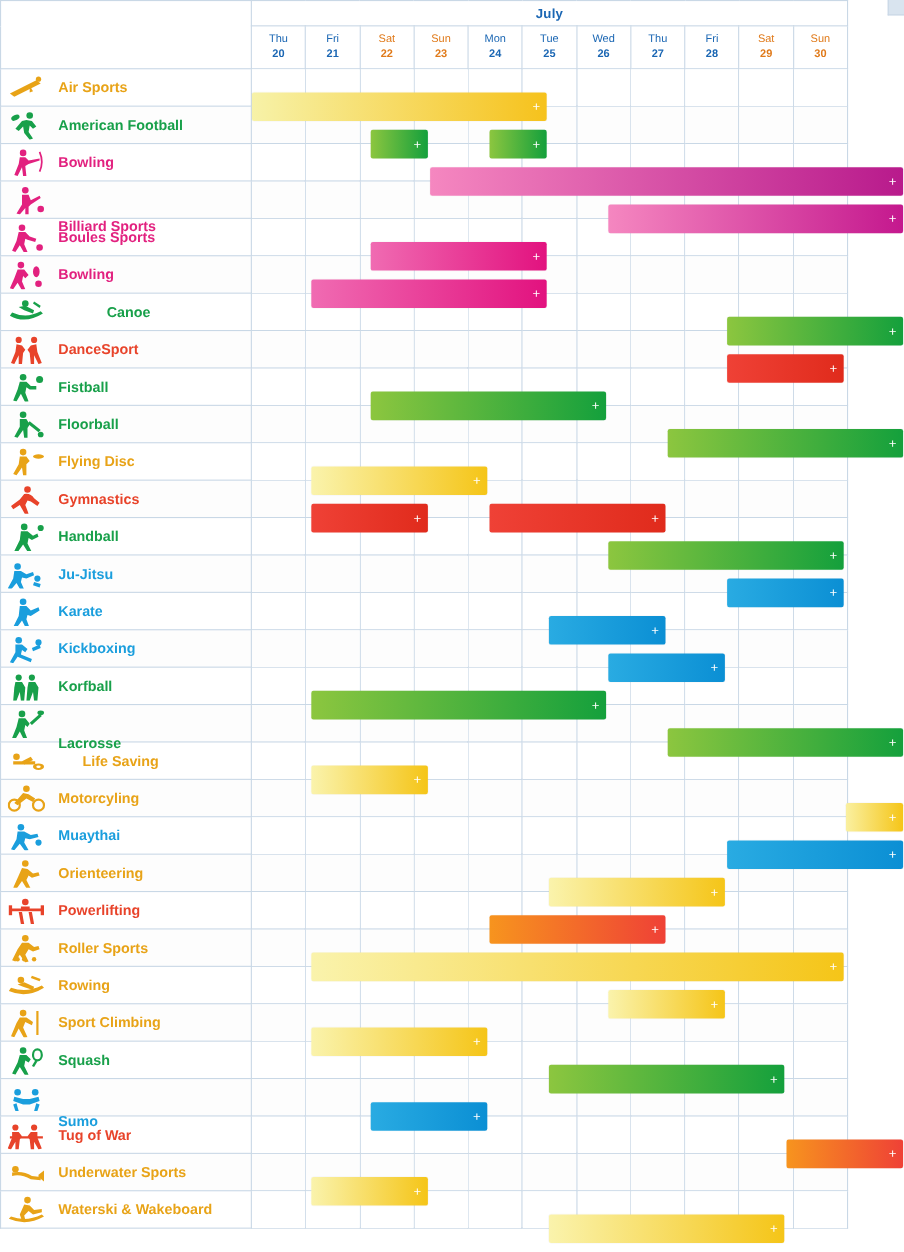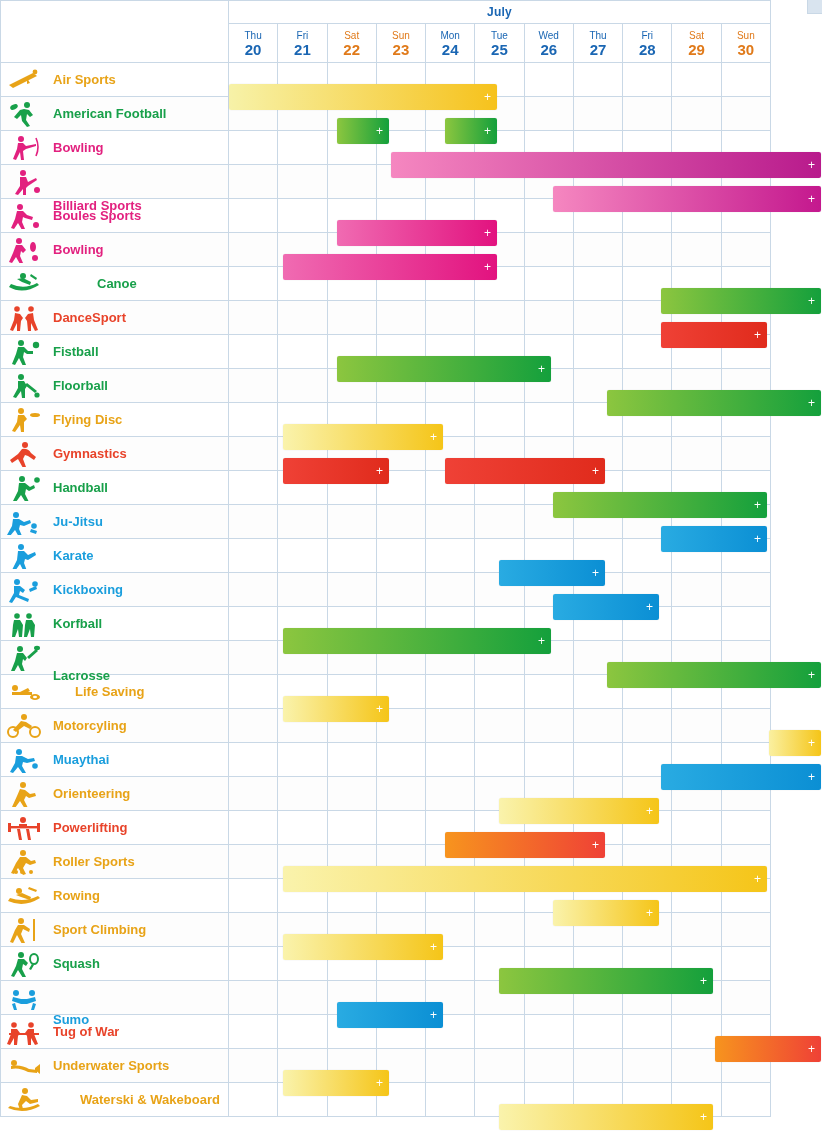--- a/index.html
+++ b/index.html
@@ -49,21 +49,21 @@
     vertical-align: middle;
   }
   .day-dow {
     font-size: 10px;
     color: #1a66b3;
     line-height: 13px;
     display: block;
     font-weight: normal;
   }
   .day-num {
-    font-size: 15px;
+    font-size: 10px;
     color: #1a66b3;
     font-weight: bold;
     line-height: 15px;
     display: block;
   }
   .day-cell.weekend .day-dow,
   .day-cell.weekend .day-num { color: #e07a1a; }
   
   tr.sport-row { height: 34px; }
   td.label-cell {
@@ -968,21 +968,21 @@
         <tr class="sport-row">
           <td class="label-cell">
             <div class="label-inner">
               <span class="icon-box">
                 <svg width="34" height="26" viewBox="0 0 34 26" fill="#e8a317">
                   <circle cx="18" cy="4" r="3"></circle>
                   <path d="M15 8 l5 1 l4 4 l7 -1 l0 3 l-8 2 l-4-3 l-4 4 l1 4 l-3 1 l-2-6 z"></path>
                   <path d="M1 21 q16 7 32 -2 l-2-2 q-14 7 -28 2 z"></path>
                 </svg>
               </span>
-              <span class="sport-name" style="color: rgb(232, 163, 23); margin-left: 27px;">Waterski &amp; Wakeboard</span>
+              <span class="sport-name" style="color: rgb(232, 163, 23);">Waterski &amp; Wakeboard</span>
             </div>
           </td>
           <td class="day-slot"></td>
           <td class="day-slot"></td>
           <td class="day-slot"></td>
           <td class="day-slot"></td>
           <td class="day-slot"></td>
           <td class="day-slot"></td>
           <td class="day-slot"></td>
           <td class="day-slot"></td>

